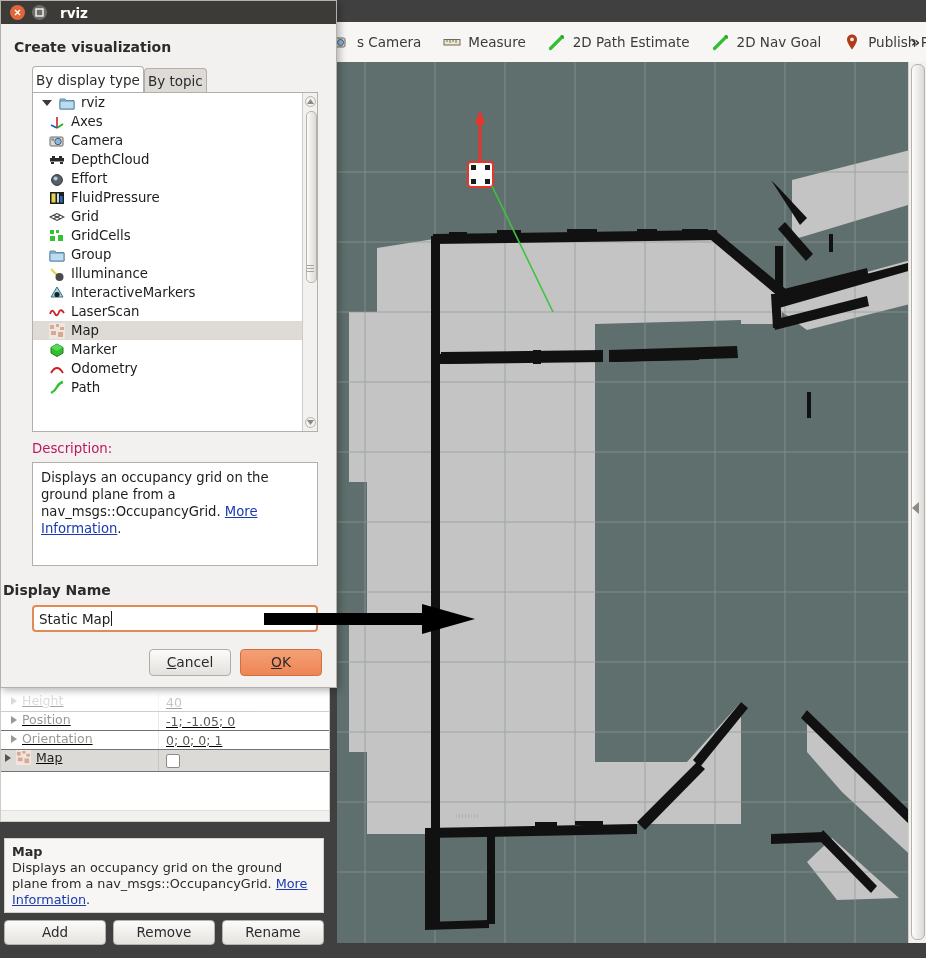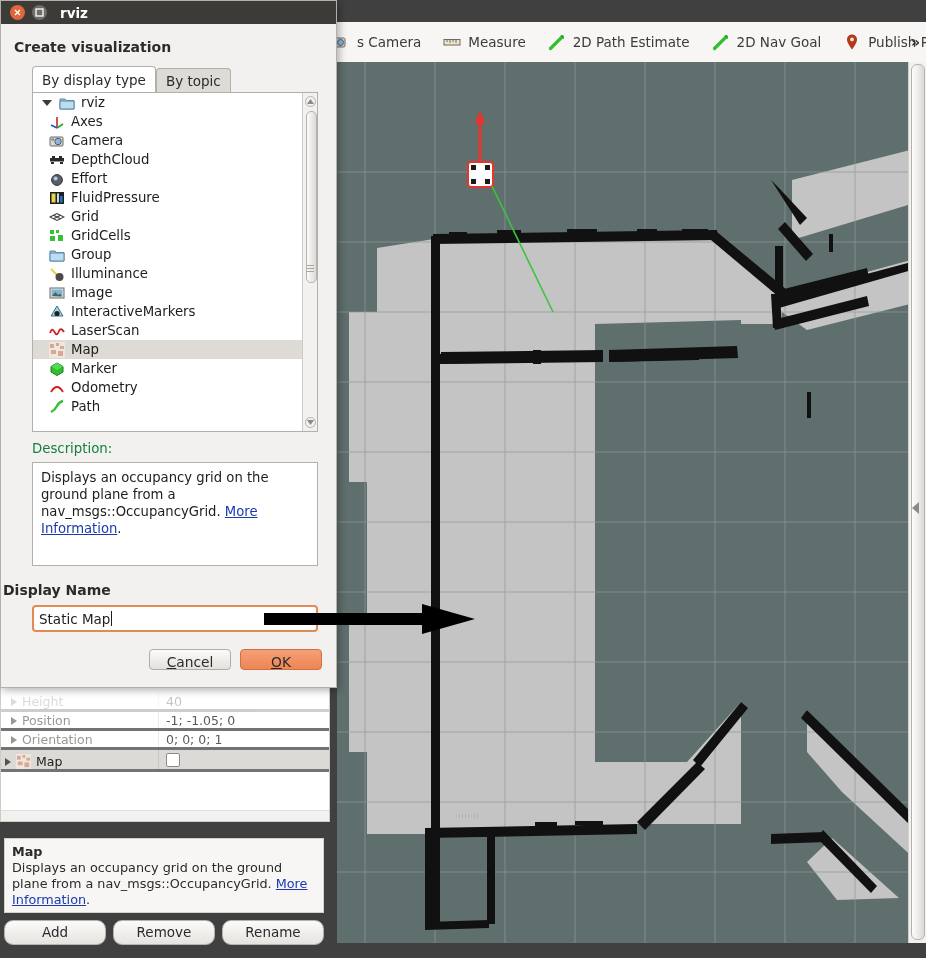--- a/index.html
+++ b/index.html
@@ -59,22 +59,22 @@
     border-top: 6px solid transparent; border-bottom: 6px solid transparent;
     border-right: 7px solid #8d8a85;
   }
 
   
   #props-panel {
     position: absolute; left: 0; top: 62px; width: 330px; height: 760px;
     background: #ffffff; border: 1px solid #cfcbc5; box-sizing: border-box;
   }
   .prop-row {
-    display: flex; height: 19px; align-items: flex-end;
-    border-bottom: 3px solid #737373; box-sizing: border-box;
+    display: flex; height: 19px; align-items: flex-start;
+    border-bottom: 1px solid #737373; box-sizing: border-box; text-decoration: underline;
   }
   .prop-row.sel { background: #dcdad6; }
   .prop-name {
     width: 157px; flex: none; display: flex; align-items: center; gap: 5px;
     padding-left: 10px; box-sizing: border-box;
     color: #9a9893; font-size: 12.5px; white-space: nowrap; overflow: hidden;
   }
   .prop-row.sel .prop-name { color: #1d1d1b; padding-left: 4px; }
   .prop-val {
     flex: 1; padding-left: 7px; color: #5c5a56; font-size: 12.5px;
@@ -110,21 +110,21 @@
   .link { color: #1a3ab0; text-decoration: underline; }
 
   
   #bottom-btns {
     position: absolute; left: 4px; top: 920px; width: 320px;
     display: flex; gap: 7px;
   }
   .bbtn {
     flex: 1; height: 25px; line-height: 23px; text-align: center;
     background: linear-gradient(to bottom,#fbfbfa,#e6e3df);
-    border: 1px solid #b6b2ac; border-radius: 9px;
+    border: 1px solid #b6b2ac; border-radius: 4px;
     font-size: 13.5px; color: #2b2b2b; box-sizing: border-box;
   }
 
   
   #dialog {
     position: absolute; left: 0; top: 0; width: 337px; height: 688px;
     background: #f2f1f0;
     border: 1px solid #b3afa9; box-sizing: border-box;
     box-shadow: 2px 2px 8px rgba(0,0,0,.32);
   }
@@ -139,21 +139,21 @@
   #win-title { color: #ffffff; font-size: 13.5px; font-weight: bold; margin-left: 6px; }
 
   #dlg-heading {
     position: absolute; left: 13px; top: 38px;
     font-size: 14px; font-weight: bold; color: #2b2b2b;
   }
 
   
   #tabs { position: absolute; left: 31px; top: 65px; display: flex; align-items: flex-end; }
   .tab {
-    height: 25px; line-height: 24px; padding: 0 9px;
+    height: 25px; line-height: 24px; padding: 0 3px;
     border: 1px solid #b3afa9; border-bottom: none;
     border-radius: 4px 4px 0 0; font-size: 13.5px; color: #2b2b2b;
     box-sizing: border-box; background: #dedbd7; text-align: center;
   }
   .tab.active { background: #ffffff; height: 27px; line-height: 26px; }
 
   
   #tree-frame {
     position: absolute; left: 31px; top: 91px; width: 286px; height: 340px;
     background: #ffffff; border: 1px solid #b3afa9; box-sizing: border-box;
@@ -187,21 +187,21 @@
     position: absolute; left: 3px; top: 18px; width: 9px; height: 170px;
     background: linear-gradient(to right,#fcfcfb,#ddd9d5);
     border: 1px solid #b6b2ac; border-radius: 5px;
   }
   #tree-sb-grip {
     position: absolute; left: 4px; top: 172px; width: 7px; height: 7px;
     background: repeating-linear-gradient(to bottom,#a9a59f 0 1px,transparent 1px 3px);
   }
 
   
-  #desc-label { position: absolute; left: 31px; top: 440px; font-size: 13.3px; color: #15803d; }
+  #desc-label { position: absolute; left: 31px; top: 440px; font-size: 13.3px; color: #be185d; }
   #desc-box {
     position: absolute; left: 31px; top: 461px; width: 286px; height: 104px;
     background: #ffffff; border: 1px solid #b3afa9; box-sizing: border-box;
     padding: 6px 8px; font-size: 13.2px; line-height: 17px; color: #1d1d1b;
   }
 
   
   #dn-label {
     position: absolute; left: 2px; top: 581px;
     font-size: 14px; font-weight: bold; color: #2b2b2b;
@@ -214,21 +214,21 @@
   }
   #dn-caret {
     width: 1px; height: 15px; background: #1d1d1b; margin-left: 1px;
     animation: blink 1.05s step-end infinite;
   }
   @keyframes blink { 50% { opacity: 0; } }
 
   
   #dlg-btns { position: absolute; left: 148px; top: 648px; display: flex; gap: 9px; }
   .dbtn {
-    width: 82px; height: 21px; line-height: 25px; text-align: center;
+    width: 82px; height: 27px; line-height: 25px; text-align: center;
     border-radius: 4px; font-size: 13.8px; box-sizing: border-box;
   }
   #btn-cancel {
     background: linear-gradient(to bottom,#fbfbfa,#e4e1dd);
     border: 1px solid #b0aca6; color: #2b2b2b;
   }
   #btn-ok {
     background: linear-gradient(to bottom,#f4a077,#ee8554);
     border: 1px solid #cf7040; color: #2b2b2b;
   }
@@ -559,28 +559,20 @@
         </div>
 
         <div class="tree-row child">
           <svg class="tree-ico" viewBox="0 0 16 16">
             <path d="M2 3 L8 9" stroke="#e8d44c" stroke-width="2.2"></path>
             <circle cx="10.5" cy="11" r="4" fill="#4a4a4a"></circle>
           </svg>
           <span>Illuminance</span>
         </div>
 
-        <div class="tree-row child">
-          <svg class="tree-ico" viewBox="0 0 16 16">
-            <rect x="1" y="3" width="14" height="10" fill="#e8e8e8" stroke="#6c6a66"></rect>
-            <rect x="2.5" y="4.5" width="11" height="7" fill="#7fb5d8"></rect>
-            <path d="M3 11 L6.5 7 L9 10 L11 8.5 L13 11.5 Z" fill="#3f6d4a"></path>
-          </svg>
-          <span>Image</span>
-        </div>
 
         <div class="tree-row child">
           <svg class="tree-ico" viewBox="0 0 16 16">
             <path d="M8 2 L14 12 L2 12 Z" fill="#9fd8ea" stroke="#3a6f84"></path>
             <circle cx="8" cy="9.5" r="2.6" fill="#1f1f1f"></circle>
           </svg>
           <span>InteractiveMarkers</span>
         </div>
 
         <div class="tree-row child">

